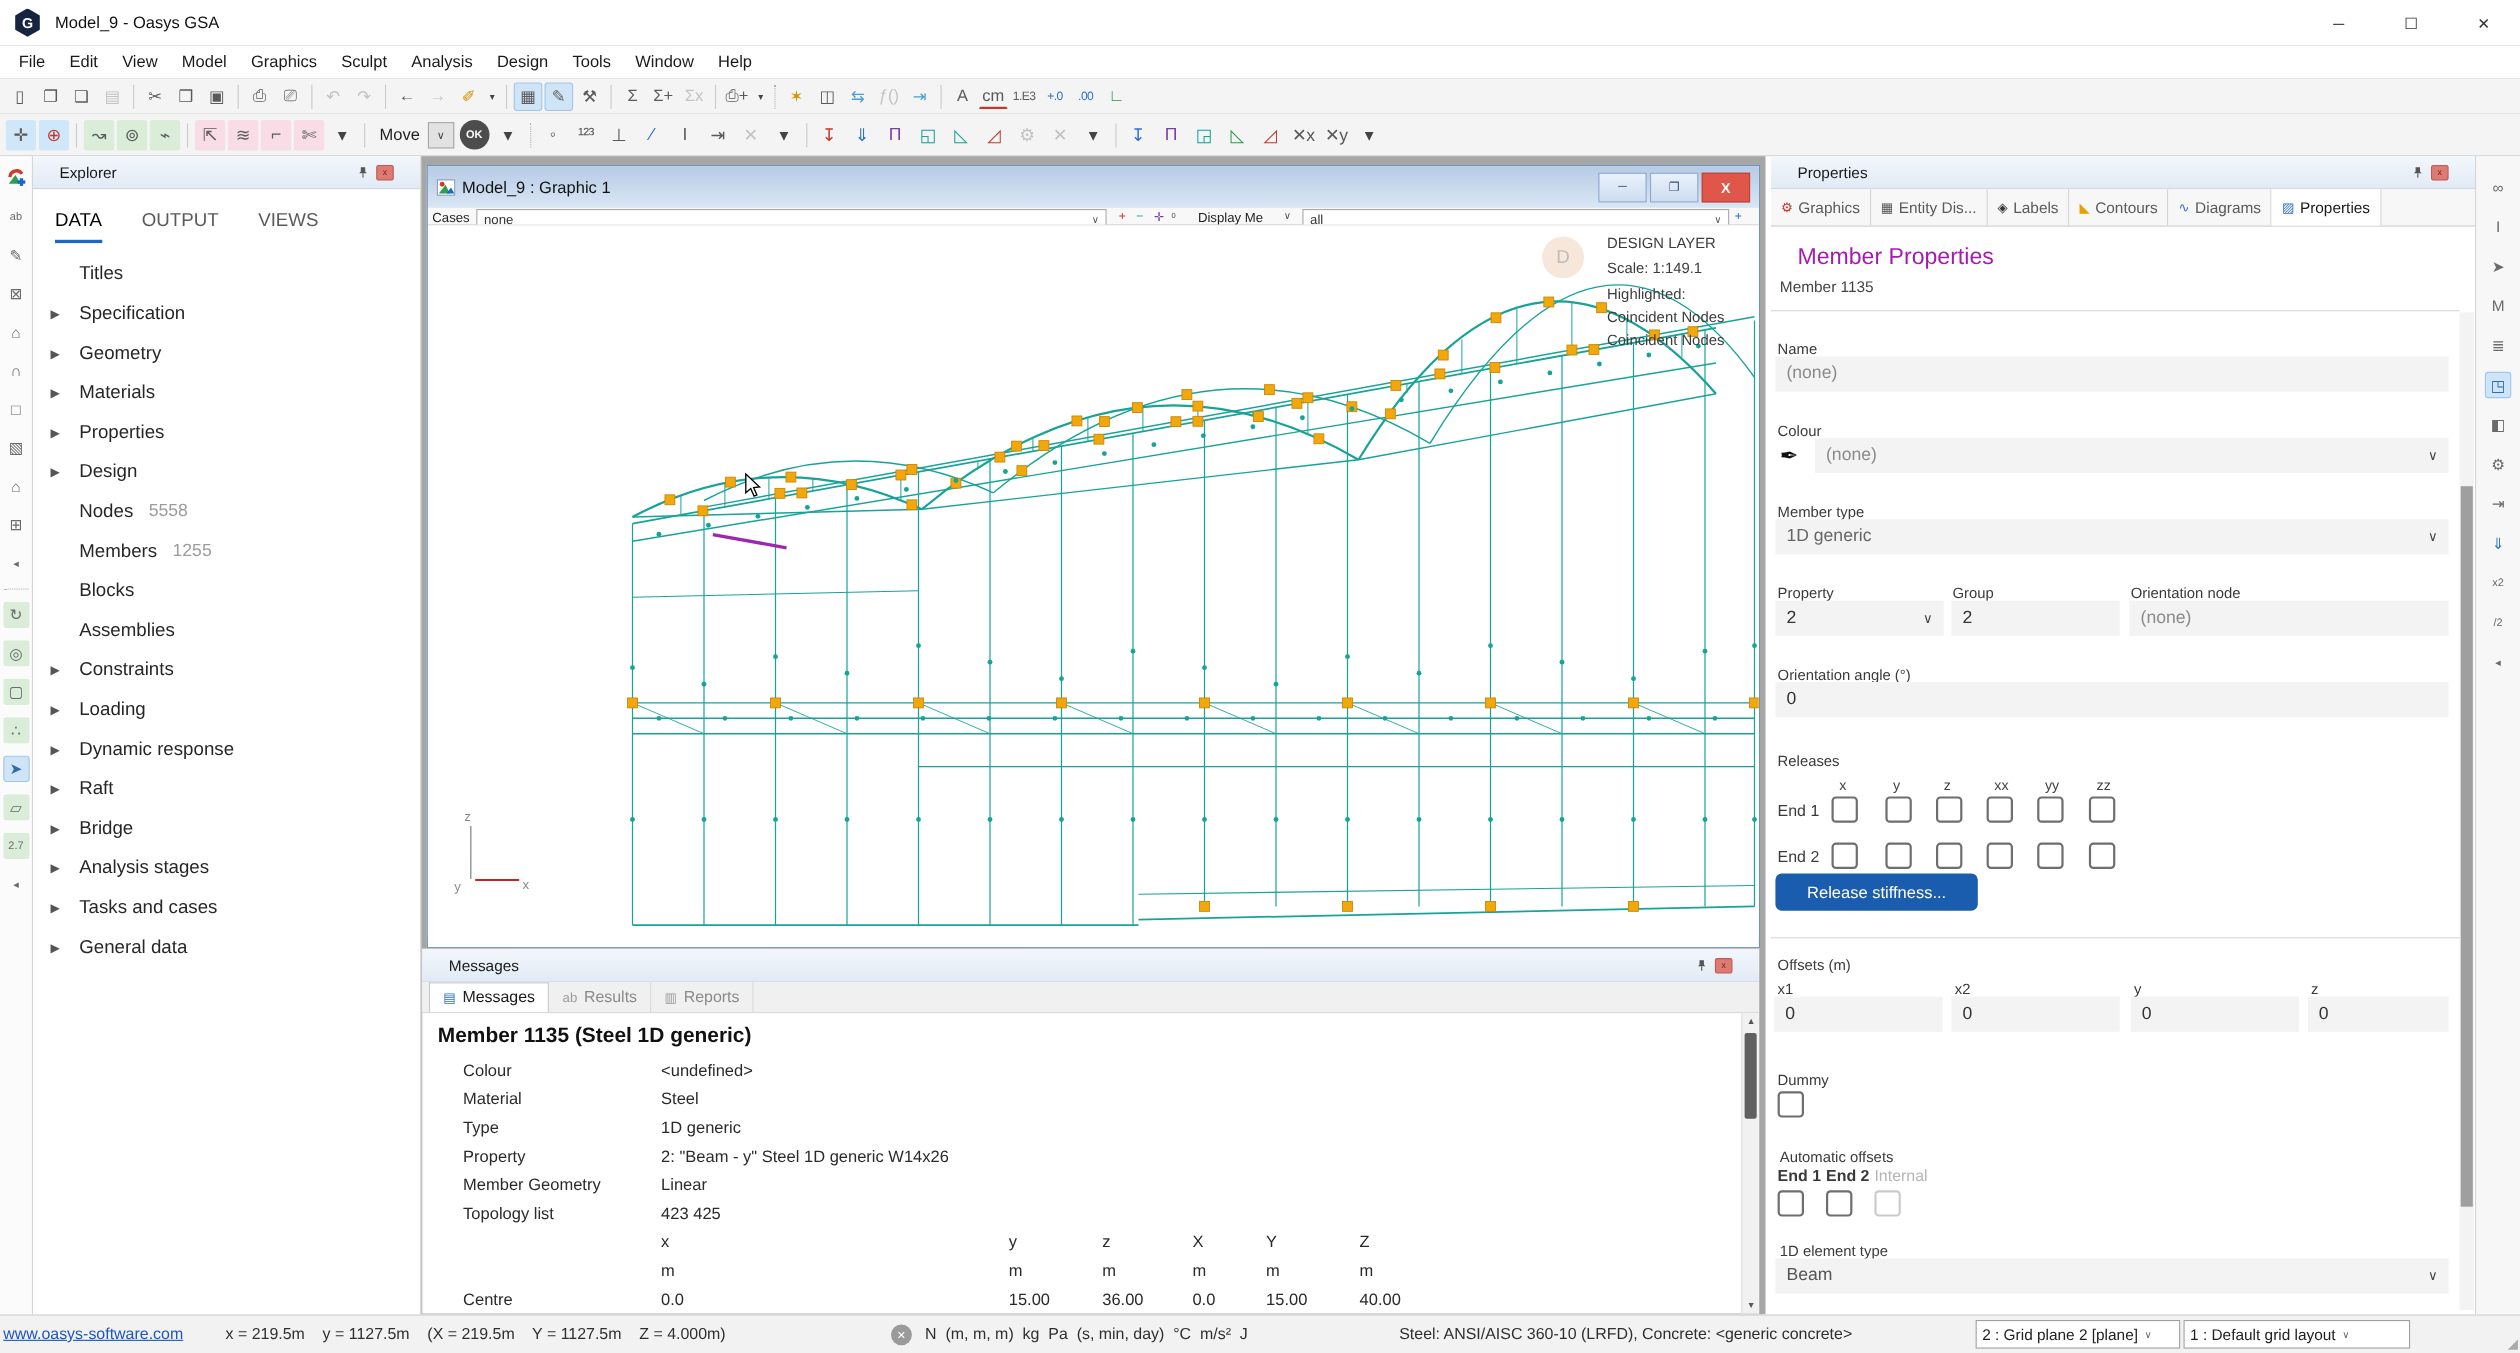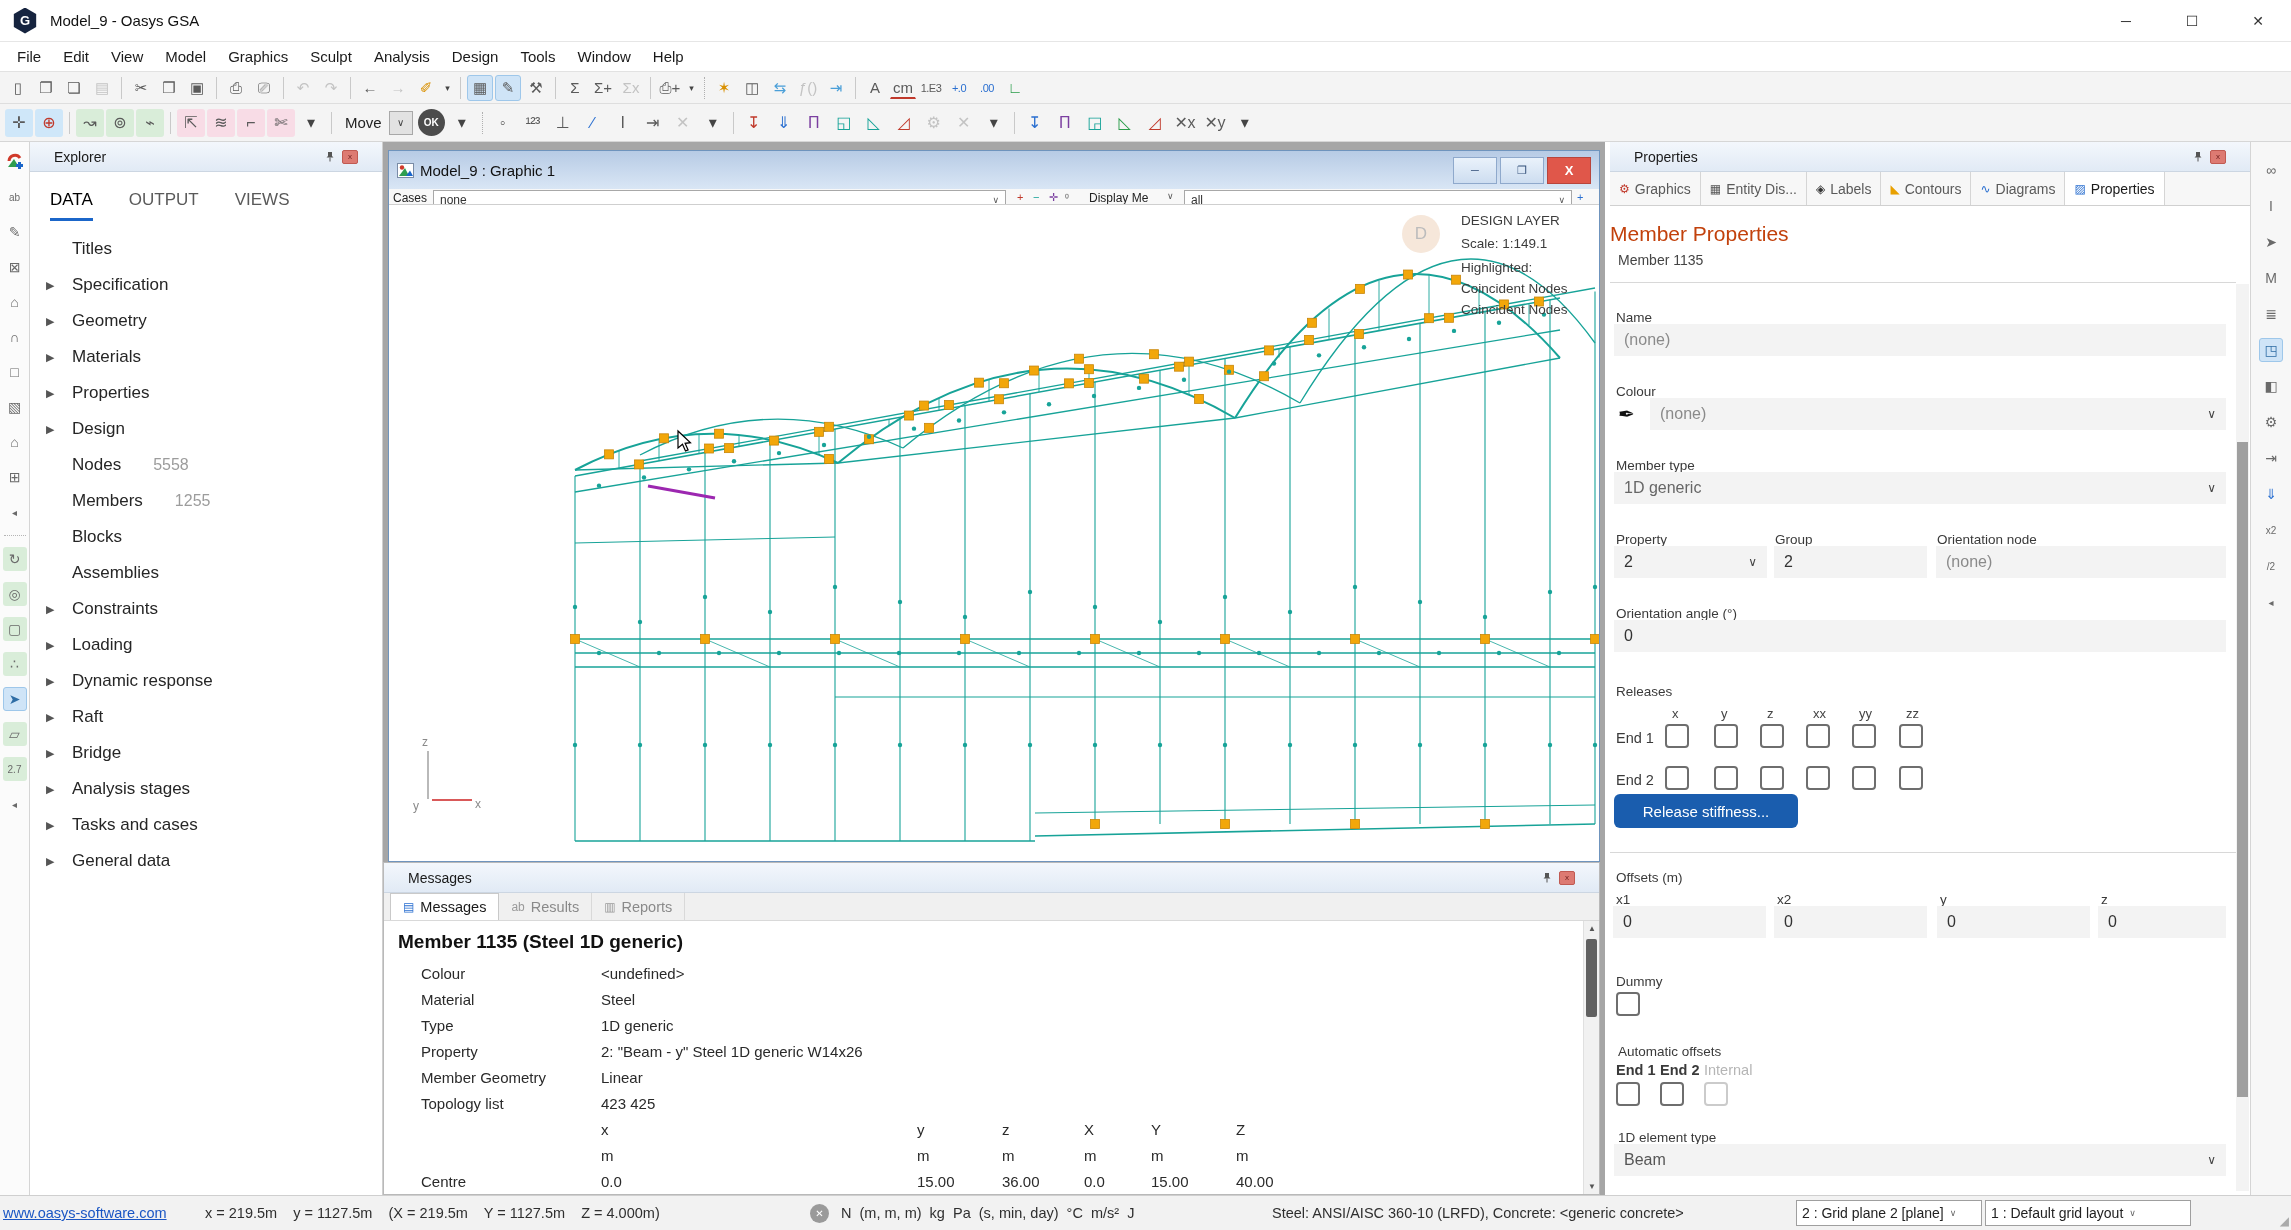--- a/index.html
+++ b/index.html
@@ -50,21 +50,21 @@
 .extabs{display:flex;padding:18px 0 0 20px}
 .extab{margin-right:36px;display:flex;flex-direction:column;font-size:17px;color:#5a5a5a}
 .extab .txt{padding-bottom:8px}
 .extab.active{color:#000}
 .extab .bar{height:3px;background:transparent}
 .extab.active .bar{background:#1b66c9}
 #tree{margin-top:10px}
 .trow{display:flex;align-items:center;height:36px;padding-left:16px}
 .caret{width:26px;font-size:11px;color:#555}
 .tlabel{font-size:17px;color:#262626}
-.tcount{margin-left:32px;font-size:16px;color:#9c9c9c}
+.tcount{margin-left:14px;font-size:16px;color:#9c9c9c}
 
 
 #workarea{position:absolute;left:383px;top:142px;width:1222px;height:1053px;background:#a6a6a6}
 #gwin{position:absolute;left:388px;top:150px;width:1212px;height:712px;background:#fff;border:1px solid #6f94bd}
 .gtitle{height:38px;background:linear-gradient(#b7cbe5,#d9e6f5);display:flex;align-items:center;padding:0 8px;font-size:15px;color:#111}
 .gbtns{margin-left:auto;display:flex;gap:3px}
 .gbtn{width:44px;height:27px;border:1px solid #8fa9cc;background:linear-gradient(#eaf2fb,#cdddf0);display:flex;align-items:center;justify-content:center;font-size:11px;color:#34507a}
 .gbtn.close{background:#e0574a;border-color:#b8453c;color:#fff;font-size:13px;font-weight:bold}
 .gtoolbar{height:16px;overflow:hidden;background:#f8f8f8;border-bottom:1px solid #cfcfcf;position:relative}
 .glabel{position:absolute;top:2px;font-size:12px;color:#222;white-space:nowrap}
@@ -94,21 +94,21 @@
 #props{position:absolute;left:1610px;top:142px;width:640px;height:1053px;background:#fff}
 .ptabs{height:34px;border-bottom:1px solid #d0d0d0;display:flex;align-items:center;background:#f7f7f7}
 .ptab{height:100%;display:flex;align-items:center;gap:5px;padding:0 9px;font-size:14px;color:#5a5a5a;border-right:1px solid #d5d5d5;white-space:nowrap}
 .ptab.active{background:#fff;color:#1a1a1a}
 .ptabicon{font-size:12px}
 #pcontent{position:absolute;left:0;top:64px;width:626px;bottom:0}
 .plabel{position:absolute;font-size:13.5px;color:#3a3a3a;white-space:nowrap}
 .pinput{position:absolute;height:32px;background:#f3f3f3;display:flex;align-items:center;padding:0 10px;font-size:16px;color:#333}
 .pinput .ph{color:#8a8a8a}
 .pinput .chev{margin-left:auto;font-size:12px;color:#444}
-.phead{position:absolute;left:0;font-size:21px;color:#c2410c}
+.phead{position:absolute;left:24px;font-size:21px;color:#a21caf}
 .psub{position:absolute;left:8px;font-size:14px;color:#444}
 .pdiv{position:absolute;left:0;width:626px;border-top:1px solid #d8d8d8}
 .cb{position:absolute;width:24px;height:24px;border:2.5px solid #6e6e6e;border-radius:4px;background:#fff}
 .cb.dim{border-color:#cbcbcb}
 .relhdr{position:absolute;font-size:13px;color:#444}
 .bluebtn{position:absolute;background:#1a5dae;color:#fff;font-size:15px;border-radius:6px;display:flex;align-items:center;justify-content:center}
 .pscroll{position:absolute;right:1px;top:142px;bottom:4px;width:13px;background:#f3f3f3}
 .pthumb{position:absolute;left:1px;right:1px;top:158px;height:655px;background:#9f9f9f}
 .pen-icon{position:absolute;font-size:20px;color:#111;transform:rotate(0deg)}
 

